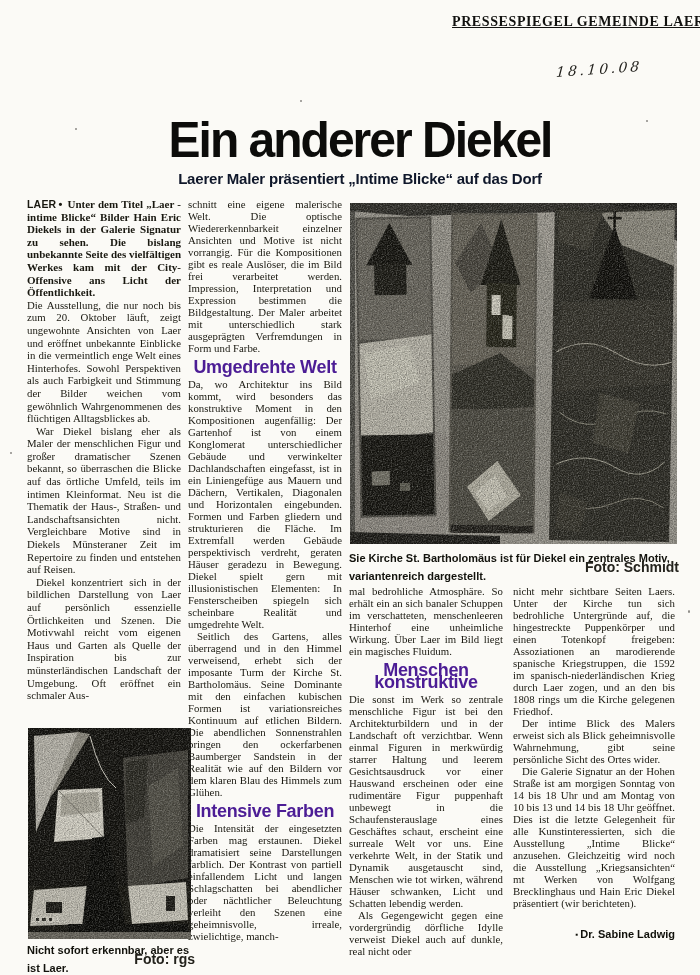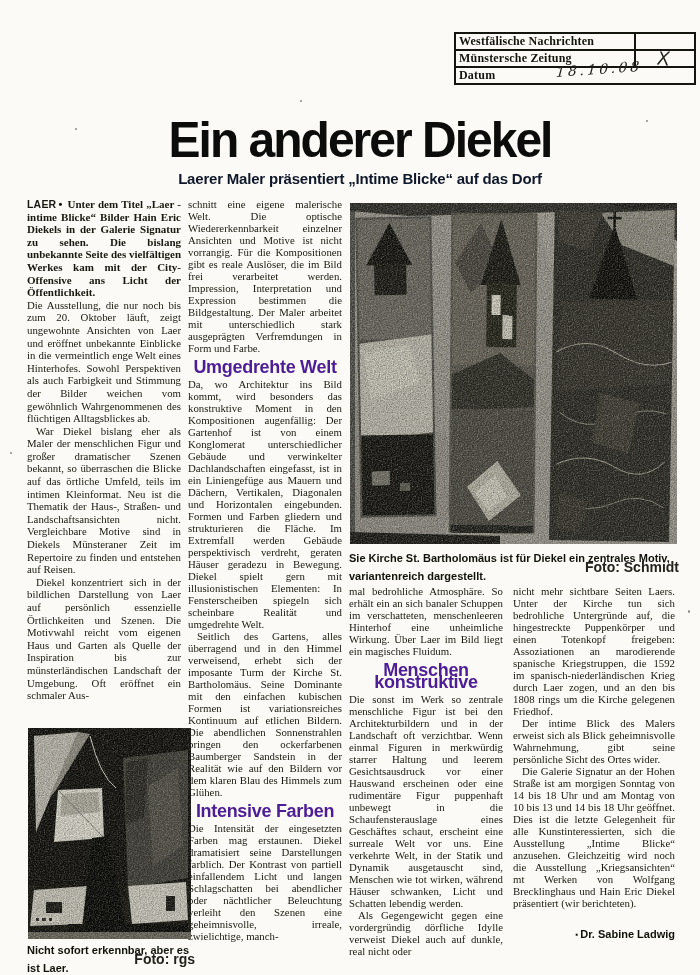--- a/index.html
+++ b/index.html
@@ -60,39 +60,21 @@
 <body>
 
 <div class="page">
 
   <div class="speck" style="left:75px;top:128px;width:2px;height:2px;"></div>
   <div class="speck" style="left:646px;top:120px;width:2px;height:2px;"></div>
   <div class="speck" style="left:10px;top:452px;width:2px;height:2px;"></div>
   <div class="speck" style="left:688px;top:610px;width:2px;height:3px;"></div>
   <div class="speck" style="left:300px;top:100px;width:2px;height:2px;"></div>
 
-  <div class="stamp-table">
-    <div class="srow">
-      <div class="slabel">Westfälische Nachrichten</div>
-      <div class="smark"></div>
-    </div>
-    <div class="srow">
-      <div class="slabel">Münstersche Zeitung</div>
-      <div class="smark">
-        <svg width="58" height="15" viewBox="0 0 58 15" style="position:absolute;left:0;top:0;">
-          <path d="M22,13 Q27,6 33,1" stroke="#20201a" stroke-width="1.6" fill="none" stroke-linecap="round"></path>
-          <path d="M25,1 Q28,7 31,14" stroke="#20201a" stroke-width="1.6" fill="none" stroke-linecap="round"></path>
-        </svg>
-      </div>
-    </div>
-    <div class="srow">
-      <div class="slabel" style="border-right:none;">Datum</div>
-      <div class="smark"></div>
-    </div>
-  </div>
+  <div class="stamp-title">PRESSESPIEGEL GEMEINDE LAER</div>
   <div class="hand-date">18.10.08</div>
 
   <h1 class="headline">Ein anderer Diekel</h1>
   <h2 class="subtitle">Laerer Maler präsentiert „Intime Blicke“ auf das Dorf</h2>
 
   <div class="col col1">
     <p class="lead"><span class="loc">LAER</span><span class="bullet">•</span> <span>Unter dem Titel „Laer - intime Blicke“ Bilder Hain Eric Diekels in der Galerie Signatur zu sehen. Die bislang unbekannte Seite des vielfältigen Werkes kam mit der City-Offensive ans Licht der Öffentlichkeit.</span></p>
     <p>Die Ausstellung, die nur noch bis zum 20. Oktober läuft, zeigt ungewohnte Ansichten von Laer und eröffnet unbekannte Einblicke in die vermeintlich enge Welt eines Hinterhofes. Sowohl Perspektiven als auch Farbigkeit und Stimmung der Bilder weichen vom gewöhnlich Wahrgenommenen des flüchtigen Alltagsblickes ab.</p>
     <p class="ind">War Diekel bislang eher als Maler der menschlichen Figur und großer dramatischer Szenen bekannt, so überraschen die Blicke auf das örtliche Umfeld, teils im intimen Kleinformat. Neu ist die Thematik der Haus-, Straßen- und Landschaftsansichten nicht. Vergleichbare Motive sind in Diekels Münsteraner Zeit im Repertoire zu finden und entstehen auf Reisen.</p>
     <p class="ind">Diekel konzentriert sich in der bildlichen Darstellung von Laer auf persönlich essenzielle Örtlichkeiten und Szenen. Die Motivwahl reicht vom eigenen Haus und Garten als Quelle der Inspiration bis zur münsterländischen Landschaft der Umgebung. Oft eröffnet ein schmaler Aus-</p>

